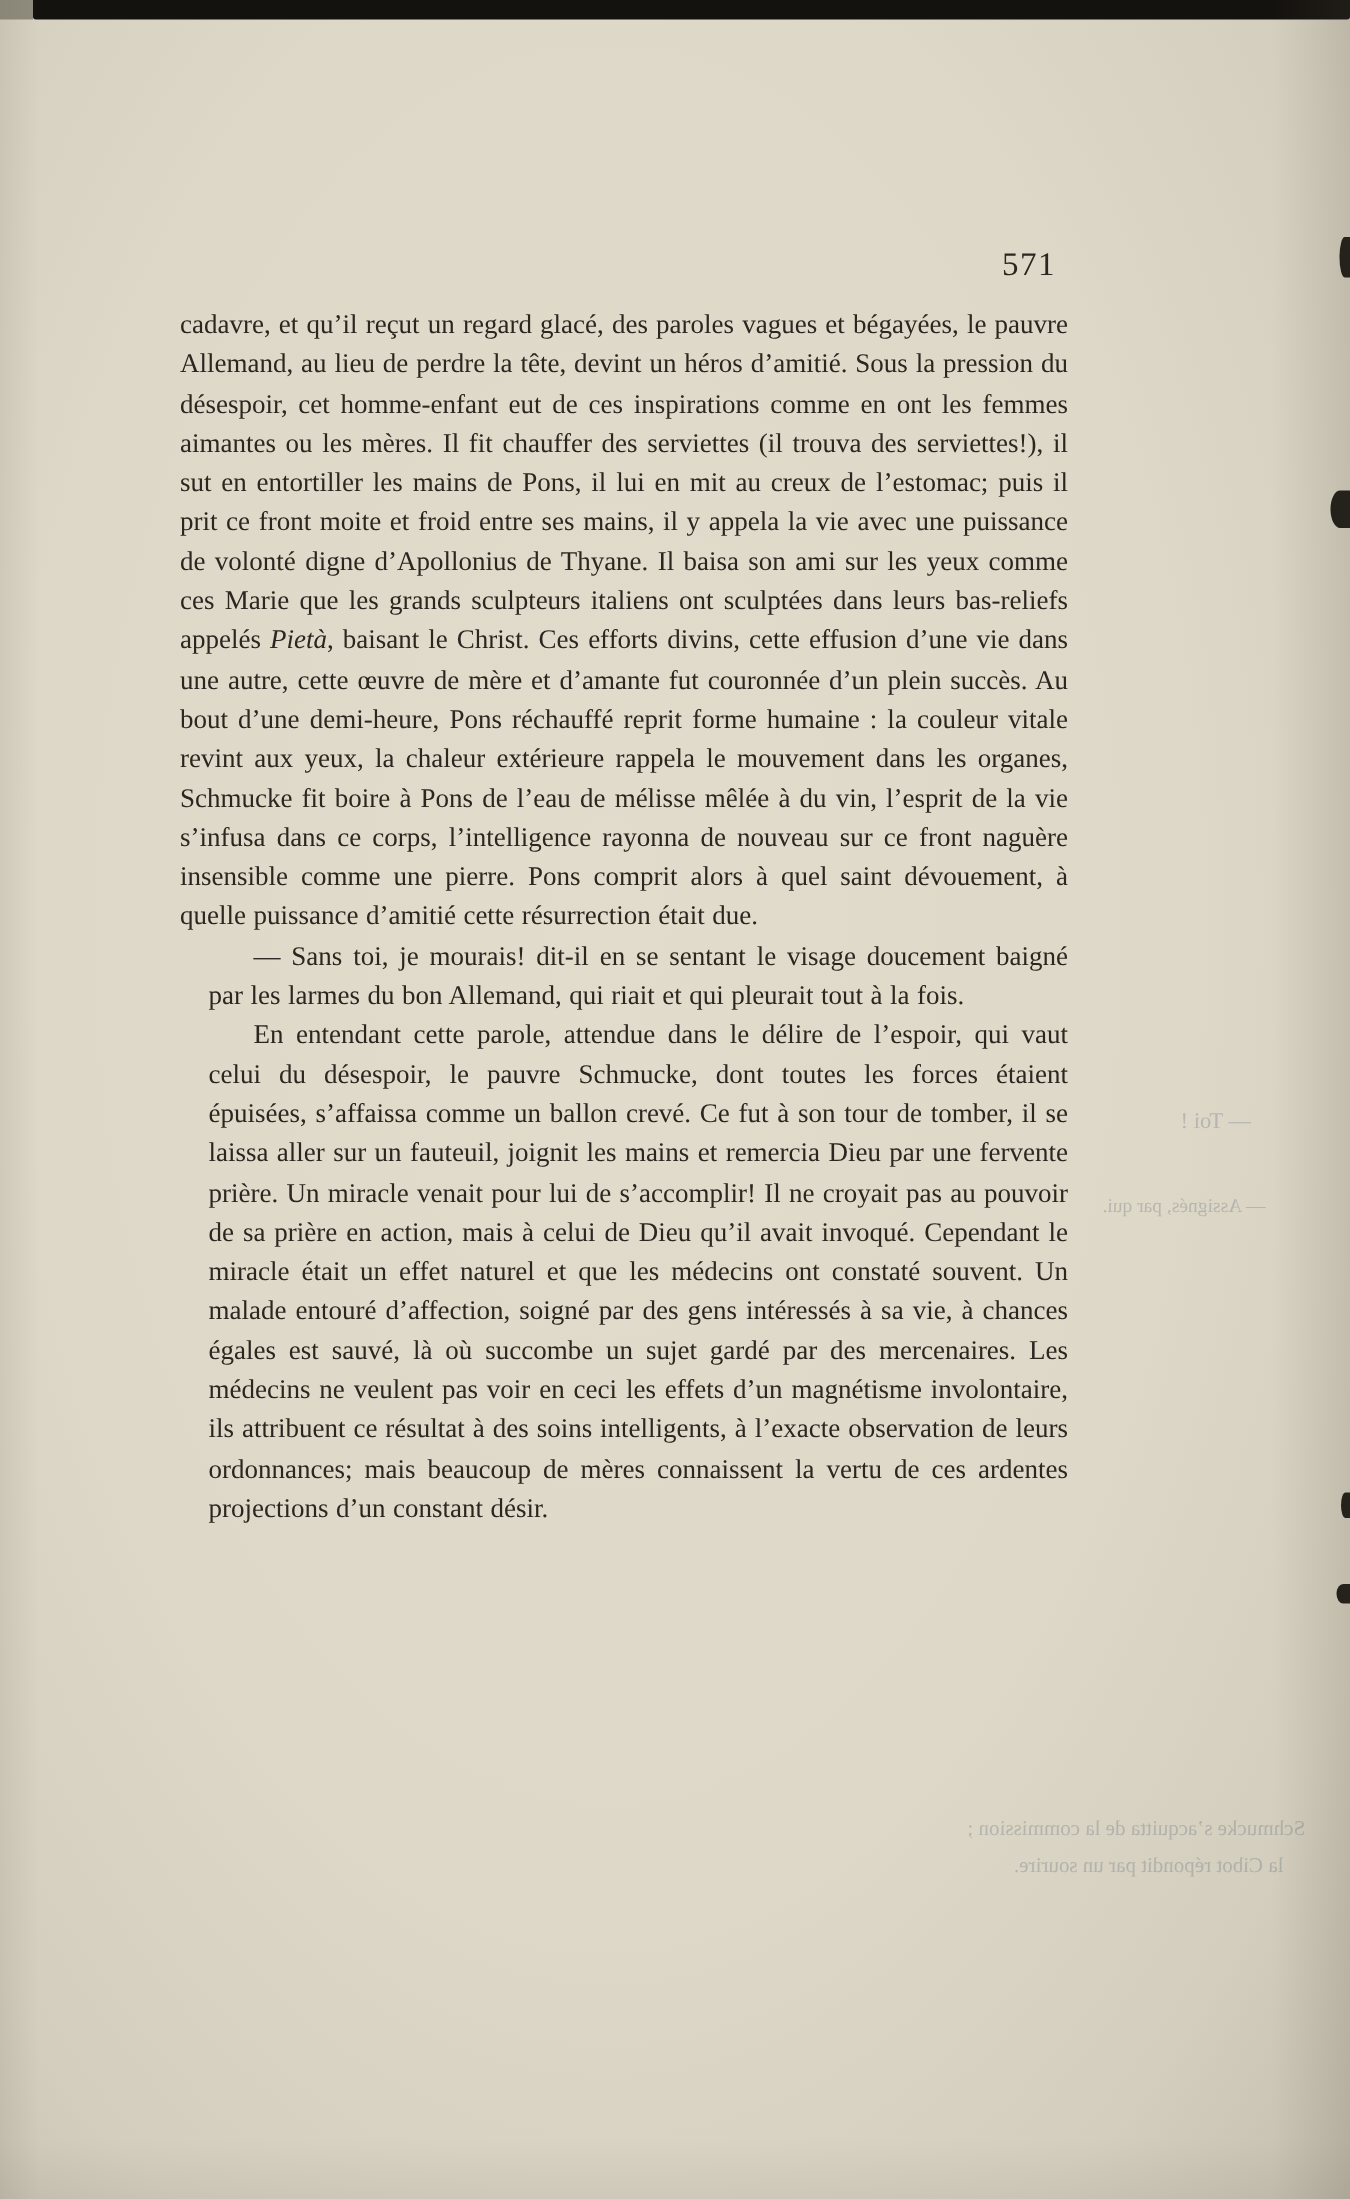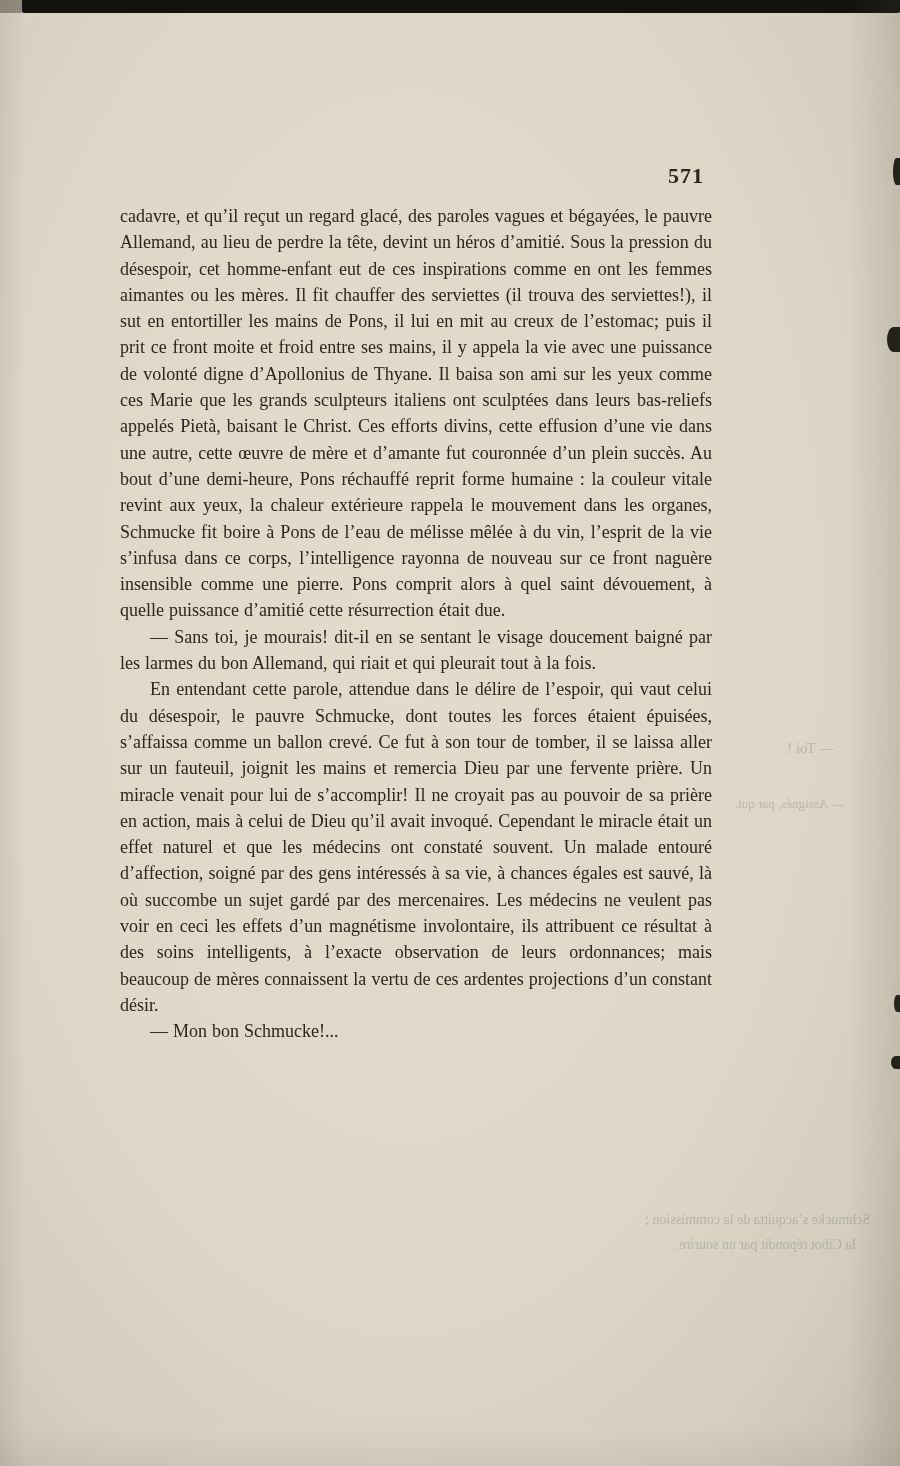--- a/index.html
+++ b/index.html
@@ -85,39 +85,39 @@
     text-align: center;
     font-size: 15px;
     font-weight: bold;
     letter-spacing: 2.5px;
   }
   .page-number {
     position: absolute;
     right: 8px;
     top: -3px;
     font-size: 22px;
-    font-weight: bold;
+    font-weight: normal;
     letter-spacing: 1px;
   }
 
   
   .body-text {
     position: absolute;
     top: 203px;
     left: 120px;
     width: 592px;
     color: #2b2620;
     font-size: 18px;
     line-height: 26.3px;
     text-align: justify;
     word-spacing: 0.5px;
   }
   .para { margin: 0; }
-  .para.indent { text-indent: 30px; }
-  .italic { }
+  .para.indent { text-indent: 30px; margin-left: 19px; }
+  .italic { font-style: italic; }
 
   
   .bleed {
     position: absolute;
     color: rgba(75, 88, 112, 0.26);
     transform: scaleX(-1);
     white-space: nowrap;
     font-size: 14px;
     pointer-events: none;
   }
@@ -139,21 +139,20 @@
   <div class="blob blob-4"></div>
 
   <div class="header">
     <span class="page-number">571</span>
   </div>
 
   <div class="body-text">
       <p class="para"><span>cadavre, et qu’il reçut un regard glacé, des paroles vagues et bégayées, le pauvre Allemand, au lieu de perdre la tête, devint un héros d’amitié. Sous la pression du désespoir, cet homme-enfant eut de ces inspirations comme en ont les femmes aimantes ou les mères. Il fit chauffer des serviettes (il trouva des serviettes!), il sut en entortiller les mains de Pons, il lui en mit au creux de l’estomac; puis il prit ce front moite et froid entre ses mains, il y appela la vie avec une puissance de volonté digne d’Apollonius de Thyane. Il baisa son ami sur les yeux comme ces Marie que les grands sculpteurs italiens ont sculptées dans leurs bas-reliefs appelés </span><span class="italic">Pietà</span><span>, baisant le Christ. Ces efforts divins, cette effusion d’une vie dans une autre, cette œuvre de mère et d’amante fut couronnée d’un plein succès. Au bout d’une demi-heure, Pons réchauffé reprit forme humaine : la couleur vitale revint aux yeux, la chaleur extérieure rappela le mouvement dans les organes, Schmucke fit boire à Pons de l’eau de mélisse mêlée à du vin, l’esprit de la vie s’infusa dans ce corps, l’intelligence rayonna de nouveau sur ce front naguère insensible comme une pierre. Pons comprit alors à quel saint dévouement, à quelle puissance d’amitié cette résurrection était due.</span></p>
       <p class="para indent"><span>— Sans toi, je mourais! dit-il en se sentant le visage doucement baigné par les larmes du bon Allemand, qui riait et qui pleurait tout à la fois.</span></p>
       <p class="para indent"><span>En entendant cette parole, attendue dans le délire de l’espoir, qui vaut celui du désespoir, le pauvre Schmucke, dont toutes les forces étaient épuisées, s’affaissa comme un ballon crevé. Ce fut à son tour de tomber, il se laissa aller sur un fauteuil, joignit les mains et remercia Dieu par une fervente prière. Un miracle venait pour lui de s’accomplir! Il ne croyait pas au pouvoir de sa prière en action, mais à celui de Dieu qu’il avait invoqué. Cependant le miracle était un effet naturel et que les médecins ont constaté souvent. Un malade entouré d’affection, soigné par des gens intéressés à sa vie, à chances égales est sauvé, là où succombe un sujet gardé par des mercenaires. Les médecins ne veulent pas voir en ceci les effets d’un magnétisme involontaire, ils attribuent ce résultat à des soins intelligents, à l’exacte observation de leurs ordonnances; mais beaucoup de mères connaissent la vertu de ces ardentes projections d’un constant désir.</span></p>
-      <p class="para indent"><span>— Mon bon Schmucke!...</span></p>
     </div>
 
   <div class="bleed bleed-1">— Toi !</div>
   <div class="bleed bleed-2">— Assignés, par qui.</div>
   <div class="bleed bleed-3">Schmucke s’acquitta de la commission ;</div>
   <div class="bleed bleed-4">la Cibot répondit par un sourire.</div>
 
   <div class="left-shade"></div>
   <div class="right-shade"></div>
   <div class="bottom-shade"></div>

